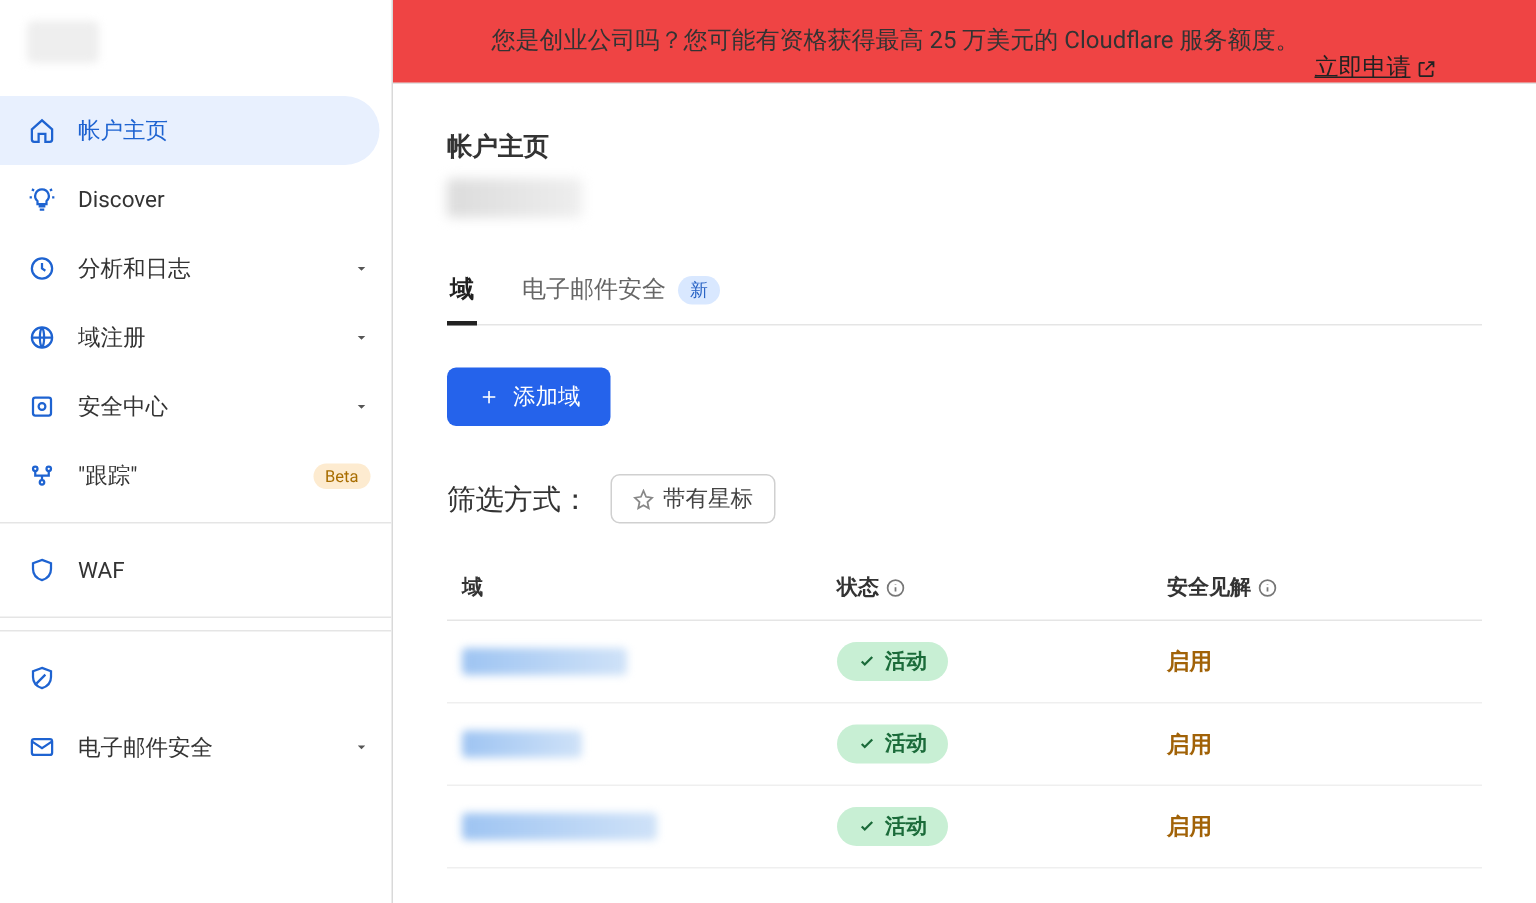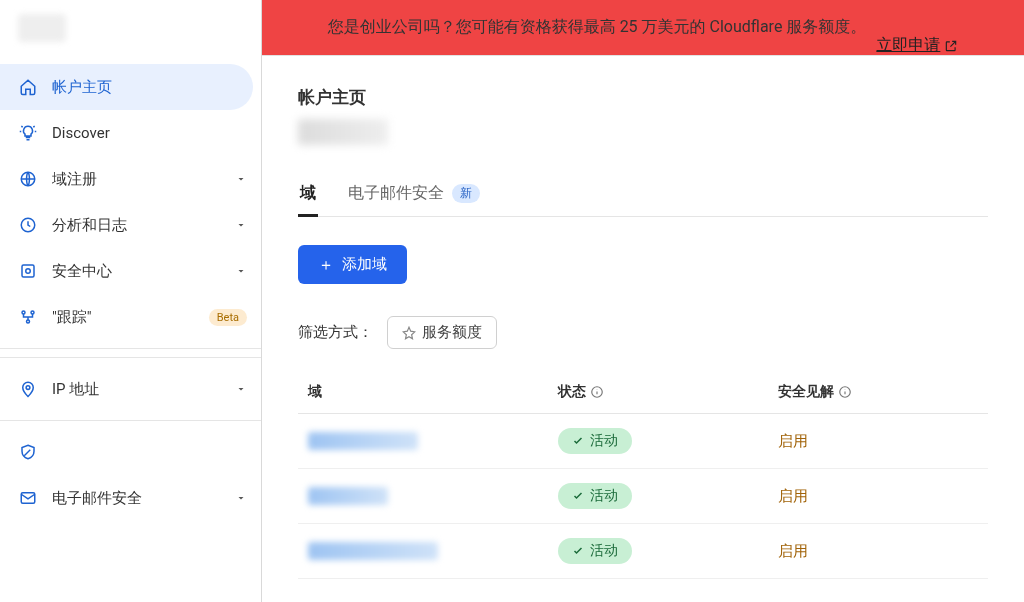--- a/index.html
+++ b/index.html
@@ -181,21 +181,21 @@
     gap: 8px;
   }
   .btn-primary .plus { font-size: 16px; line-height: 1; }
 
   .filter-row {
     margin-top: 32px;
     display: flex;
     align-items: center;
     gap: 14px;
   }
-  .filter-label { font-size: 15px; color: #333; }
+  .filter-label { font-size: 19px; color: #333; }
   .star-btn {
     border: 1px solid #d0d0d0;
     background: #fff;
     border-radius: 6px;
     padding: 6px 14px;
     display: inline-flex;
     align-items: center;
     gap: 6px;
     cursor: pointer;
     font-size: 15px;
@@ -222,20 +222,21 @@
     color: #333;
     font-weight: 600;
     display: flex;
     align-items: center;
     gap: 4px;
   }
   .info-icon { width: 14px; height: 14px; color: #777; display: inline-flex; }
   .trow {
     padding: 14px 10px;
     border-bottom: 1px solid #efefef;
+    font-weight: bold;
   }
   .domain-blur {
     height: 18px;
     border-radius: 3px;
     filter: blur(3px);
     background: linear-gradient(90deg,#9ec4f2,#cfe2f8);
   }
   .status-pill {
     display: inline-flex;
     align-items: center;
@@ -279,47 +280,47 @@
             <svg viewBox="0 0 24 24" width="18" height="18" fill="none" stroke="currentColor" stroke-width="2">
               <path d="M9 18h6M10 21h4M12 3a6 6 0 0 0-4 10.5V16h8v-2.5A6 6 0 0 0 12 3zM5 4l-2-1M19 4l2-1M3 10H1M23 10h-2"></path>
             </svg>
           </span>
           <span class="label">Discover</span>
         </li>
         <li class="nav-item">
           <span class="icon">
             <svg viewBox="0 0 24 24" width="18" height="18" fill="none" stroke="currentColor" stroke-width="2">
               <circle cx="12" cy="12" r="9"></circle>
+              <path d="M12 7v5l3 2"></path>
+            </svg>
+          </span>
+          <span class="label">分析和日志</span>
+          <span class="chev">
+            <svg viewBox="0 0 24 24" width="12" height="12" fill="currentColor">
+              <path d="M7 10l5 5 5-5z"></path>
+            </svg>
+          </span>
+        </li>
+        <li class="nav-item">
+          <span class="icon">
+            <svg viewBox="0 0 24 24" width="18" height="18" fill="none" stroke="currentColor" stroke-width="2">
+              <circle cx="12" cy="12" r="9"></circle>
               <path d="M3 12h18M12 3c2.5 3 2.5 15 0 18M12 3c-2.5 3-2.5 15 0 18"></path>
             </svg>
           </span>
           <span class="label">域注册</span>
           <span class="chev">
             <svg viewBox="0 0 24 24" width="12" height="12" fill="currentColor">
               <path d="M7 10l5 5 5-5z"></path>
             </svg>
           </span>
         </li>
         <li class="nav-item">
           <span class="icon">
             <svg viewBox="0 0 24 24" width="18" height="18" fill="none" stroke="currentColor" stroke-width="2">
-              <circle cx="12" cy="12" r="9"></circle>
-              <path d="M12 7v5l3 2"></path>
-            </svg>
-          </span>
-          <span class="label">分析和日志</span>
-          <span class="chev">
-            <svg viewBox="0 0 24 24" width="12" height="12" fill="currentColor">
-              <path d="M7 10l5 5 5-5z"></path>
-            </svg>
-          </span>
-        </li>
-        <li class="nav-item">
-          <span class="icon">
-            <svg viewBox="0 0 24 24" width="18" height="18" fill="none" stroke="currentColor" stroke-width="2">
               <rect x="4" y="4" width="16" height="16" rx="2"></rect>
               <circle cx="12" cy="12" r="3"></circle>
             </svg>
           </span>
           <span class="label">安全中心</span>
           <span class="chev">
             <svg viewBox="0 0 24 24" width="12" height="12" fill="currentColor">
               <path d="M7 10l5 5 5-5z"></path>
             </svg>
           </span>
@@ -330,35 +331,29 @@
               <circle cx="6" cy="6" r="2"></circle>
               <circle cx="18" cy="6" r="2"></circle>
               <circle cx="12" cy="18" r="2"></circle>
               <path d="M6 8v4h12V8M12 12v4"></path>
             </svg>
           </span>
           <span class="label">"跟踪"</span>
           <span class="badge">Beta</span>
         </li>
         <li class="nav-group-sep"></li>
+        <li class="nav-item">
+          <span class="icon">
+            <svg viewBox="0 0 24 24" width="18" height="18" fill="none" stroke="currentColor" stroke-width="2">
+              <path d="M12 3l8 3v5c0 5-3.5 8.5-8 10-4.5-1.5-8-5-8-10V6z"></path>
+            </svg>
+          </span>
+          <span class="label">WAF</span>
+        </li>
         <li class="nav-group-sep"></li>
-        <li class="nav-item">
-          <span class="icon">
-            <svg viewBox="0 0 24 24" width="18" height="18" fill="none" stroke="currentColor" stroke-width="2">
-              <path d="M12 22s7-7 7-12a7 7 0 1 0-14 0c0 5 7 12 7 12z"></path>
-              <circle cx="12" cy="10" r="2.5"></circle>
-            </svg>
-          </span>
-          <span class="label">IP 地址</span>
-          <span class="chev">
-            <svg viewBox="0 0 24 24" width="12" height="12" fill="currentColor">
-              <path d="M7 10l5 5 5-5z"></path>
-            </svg>
-          </span>
-        </li>
         <li class="nav-group-sep"></li>
         <li class="nav-item">
           <span class="icon">
             <svg viewBox="0 0 24 24" width="18" height="18" fill="none" stroke="currentColor" stroke-width="2">
               <path d="M12 3l8 3v5c0 5-3.5 8.5-8 10-4.5-1.5-8-5-8-10V6z"></path>
               <path d="M15 9l-8 8"></path>
             </svg>
           </span>
         </li>
         <li class="nav-item">
@@ -414,21 +409,21 @@
       </div>
 
       <div class="filter-row">
         <span class="filter-label">筛选方式：</span>
         <button class="star-btn">
           <span class="star-icon">
             <svg viewBox="0 0 24 24" width="14" height="14" fill="none" stroke="currentColor" stroke-width="2">
                 <path d="M12 2l2.9 6.9L22 10l-5.5 4.9L18 22l-6-3.5L6 22l1.5-7.1L2 10l7.1-1.1z"></path>
               </svg>
           </span>
-          <span>服务额度</span>
+          <span>带有星标</span>
         </button>
       </div>
 
       <div class="domain-table">
         <div class="thead">
           <div class="th">
             <span>域</span>
           </div>
           <div class="th">
             <span>状态</span>

